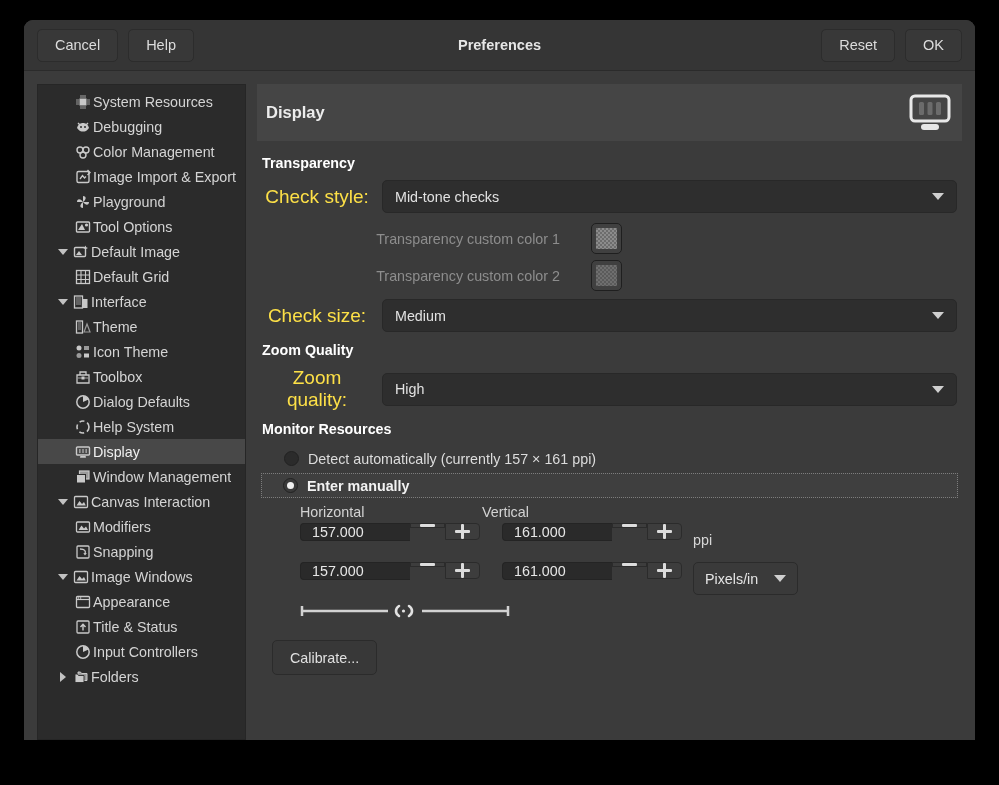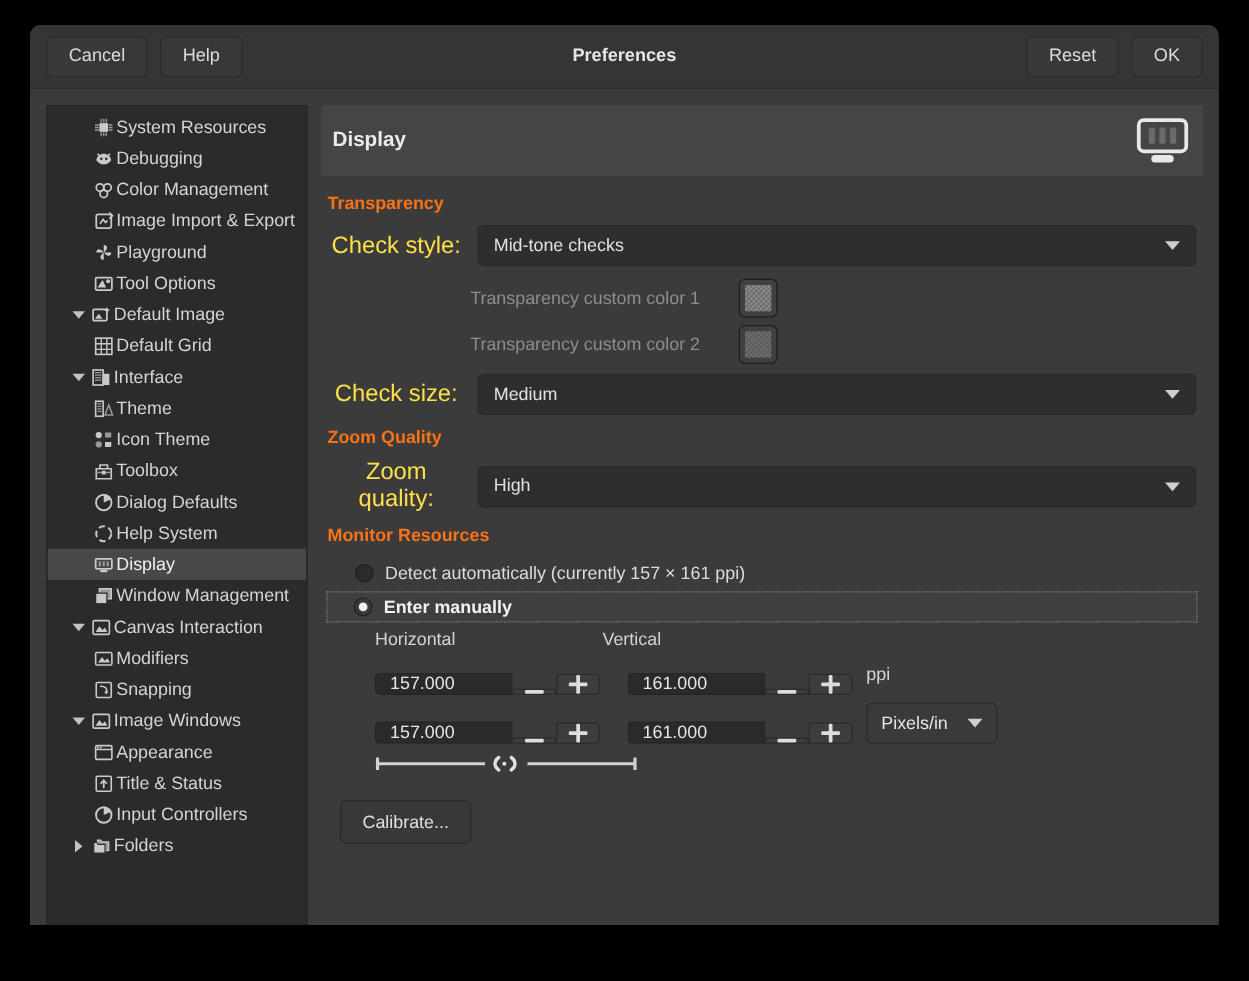--- a/index.html
+++ b/index.html
@@ -132,21 +132,21 @@
   .page-header-icon { margin-left: auto; width: 46px; height: 40px;
     display: flex; align-items: center; justify-content: center; }
 
   .content {
     flex: 1 1 auto;
     padding: 14px 5px 0 5px;
     overflow: hidden;
   }
 
   .section-title {
-    font-size: 14.3px; font-weight: bold; color: #f97316;
+    font-size: 14.3px; font-weight: bold; color: #ffffff;
     margin: 0 0 9px 0;
   }
   .section-title.tight { margin-top: 2px; }
 
   .row {
     display: flex; align-items: center;
     margin-bottom: 10px;
   }
   .row-label {
     font-size: 19px; color: #fde047;
@@ -242,21 +242,21 @@
   .res-area { padding-left: 38px; margin-top: 6px; }
   .res-heads { display: flex; margin-bottom: 3px; }
   .res-heads .h {
     font-size: 14.3px; color: #d3d3d3;
   }
   .h-horiz { width: 182px; flex: 0 0 182px; }
   .h-vert  { width: 182px; flex: 0 0 182px; }
 
   .spin-line { display: flex; align-items: center; margin-bottom: 6px; }
   .spinner {
-    display: flex; align-items: flex-end;
+    display: flex; align-items: flex-start;
     height: 33px;
     width: 180px; flex: 0 0 180px;
     margin-right: 2px;
   }
   .spin-entry {
     flex: 1 1 auto;
     background: #2a2a2a;
     border: 1px solid #242424;
     border-right: none;
     border-radius: 4px 0 0 4px;

